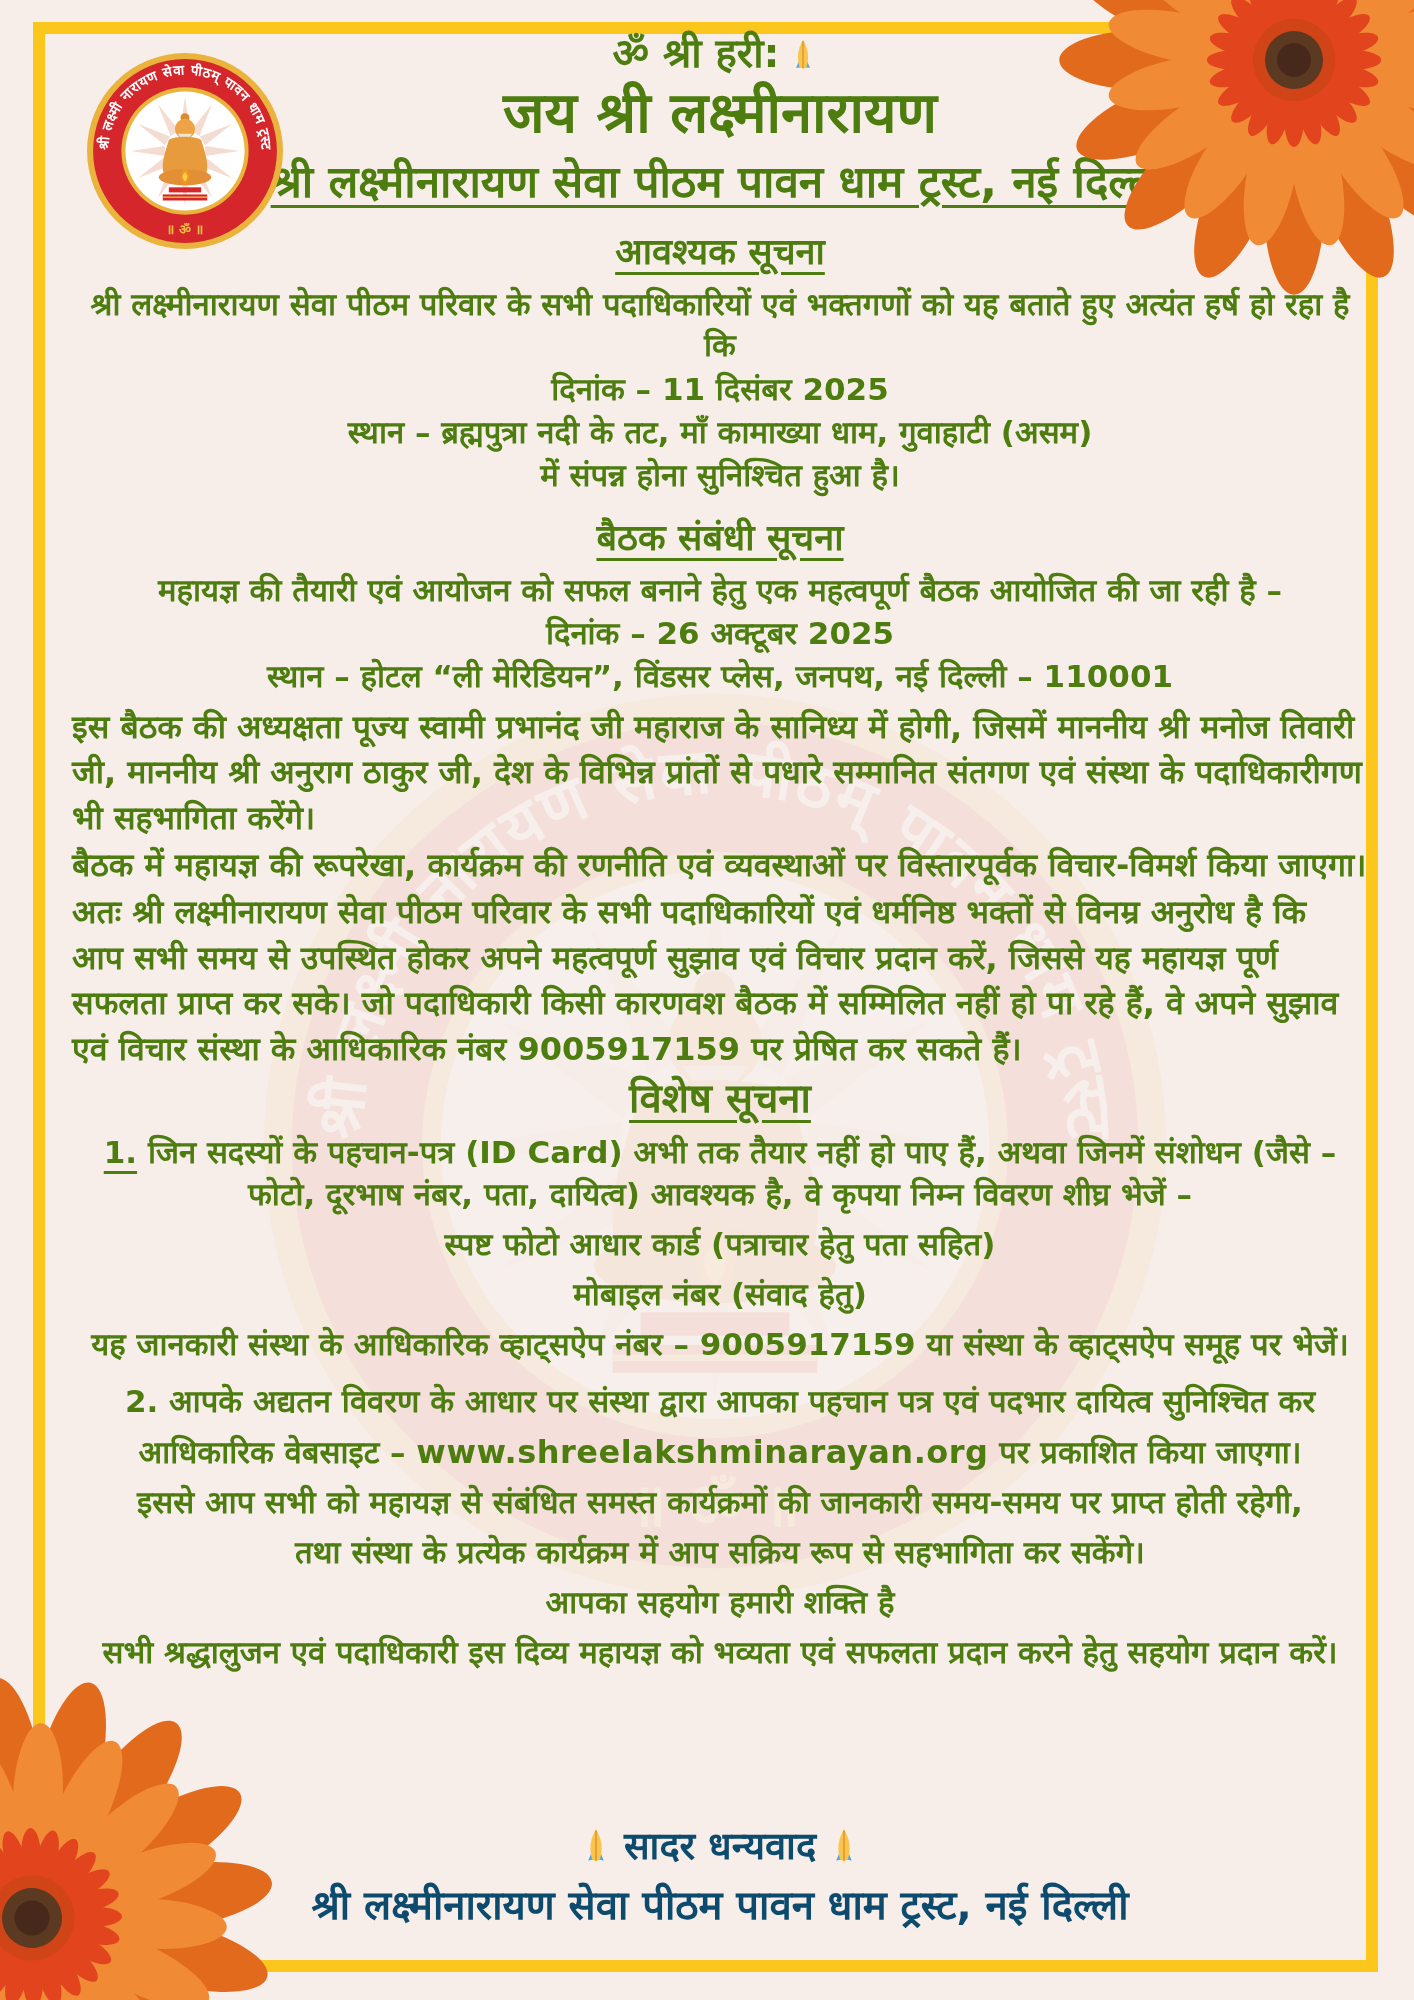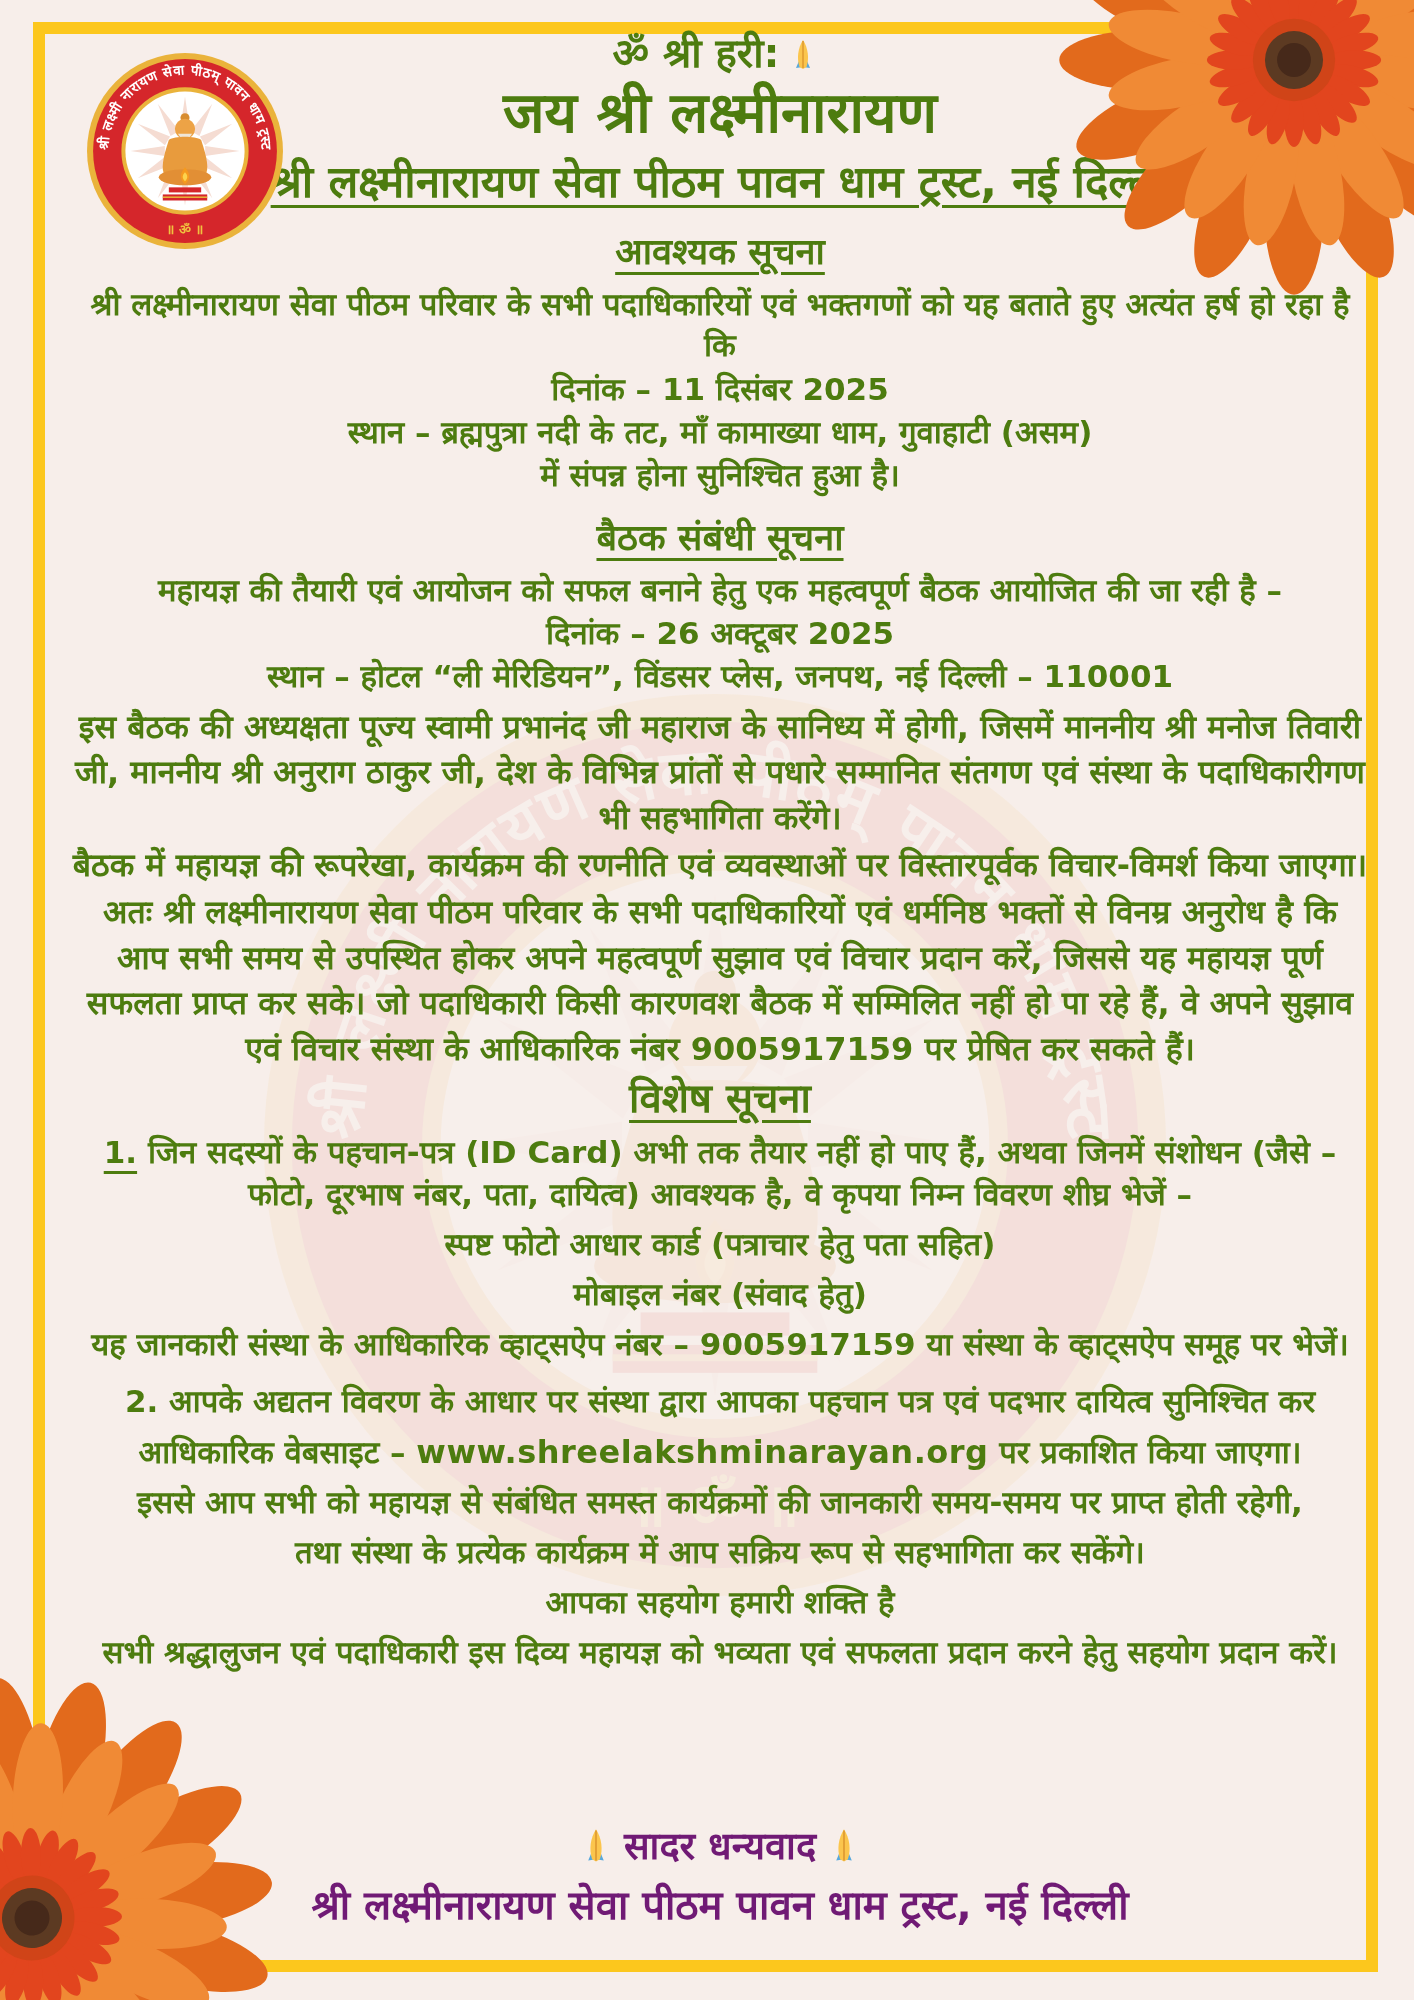--- a/index.html
+++ b/index.html
@@ -33,28 +33,28 @@
   .h3{font-size:44px;line-height:1.28;margin-top:6px;}
   .u, .h-underline{
     text-decoration:underline;
     text-decoration-thickness:3px;
     text-underline-offset:8px;
   }
   .sec-head{font-size:36px;line-height:1.3;margin-top:19px;display:inline-block;}
   .sec-head-wrap{margin-top:0;}
   .body-line{font-size:31px;line-height:1.33;margin-top:2px;}
   .first-para{margin-top:8px;}
-  .para{font-size:32px;line-height:1.42;text-align:center;margin-top:7px;}
+  .para{font-size:32px;line-height:1.42;text-align:left;margin-top:7px;}
   .para.tight{margin-top:2px;}
   .special-head{font-size:40px;line-height:1.3;margin-top:0;display:inline-block;}
   .item{font-size:31px;line-height:1.35;margin-top:8px;}
   .item2{margin-top:16px;}
   .url{font-size:32px;letter-spacing:0.5px;}
   .footer{position:absolute;left:72px;right:46px;top:1822px;z-index:2;
-    color:#701a75;text-align:center;font-weight:bold;}
+    color:#0c4a6e;text-align:center;font-weight:bold;}
   .thanks{font-size:38px;line-height:1.3;}
   .org{font-size:40px;line-height:1.3;margin-top:8px;}
   .hands{width:36px;height:36px;vertical-align:-6px;margin:0 6px;}
   .hands-big{width:40px;height:40px;vertical-align:-7px;margin:0 8px;}
 </style>
 </head>
 <body>
 
 <div class="page">
 

